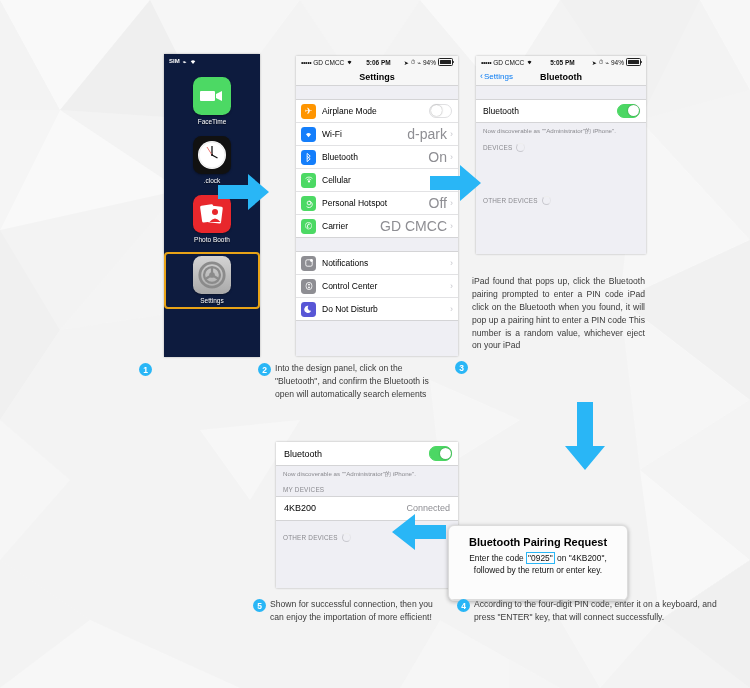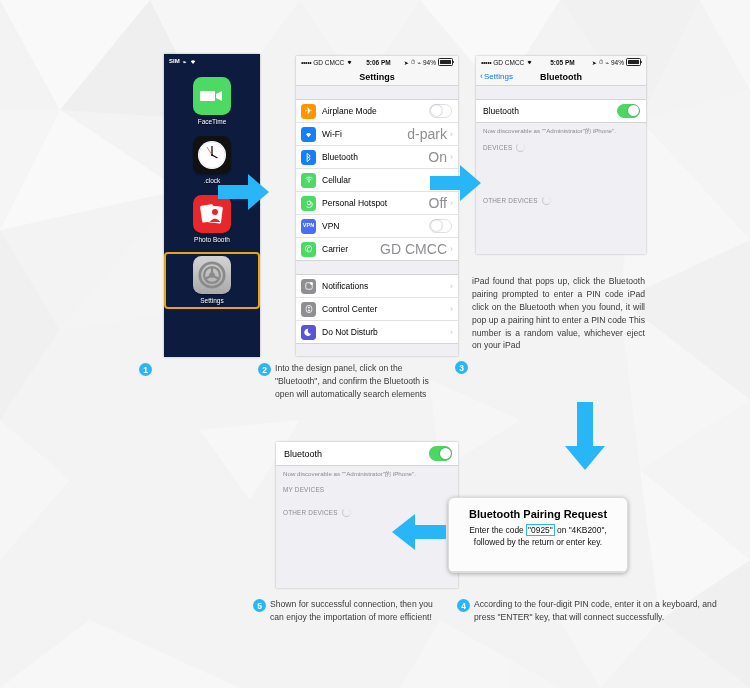--- a/index.html
+++ b/index.html
@@ -266,27 +266,20 @@
         <svg width="10" height="10" viewBox="0 0 14 14">
           <circle cx="7" cy="7" r="2.6" fill="none" stroke="#fff" stroke-width="1.2"></circle>
           <path d="M7 4.4 a4.5 4.5 0 1 1 -3.4 7.4" stroke="#fff" stroke-width="1.2" fill="none"></path>
         </svg>
       </span>
       <span class="rlabel">Personal Hotspot</span>
       <span class="rval">Off</span>
       <span class="chev">›</span>
     </div>
 
-    <div class="row">
-      <span class="ico" style="background:#4a6cf7;font-size:5.6px;font-weight:bold;">VPN</span>
-      <span class="rlabel">VPN</span>
-      <span class="toggle">
-          <i></i>
-        </span>
-    </div>
 
     <div class="row">
       <span class="ico" style="background:#4cd964;">✆</span>
       <span class="rlabel">Carrier</span>
       <span class="rval">GD CMCC</span>
       <span class="chev">›</span>
     </div>
   </div>
 
   <div class="gap"></div>
@@ -389,28 +382,34 @@
         </span>
     </div>
   </div>
 
   <div class="bt-hint">Now discoverable as ""Administrator"的 iPhone".</div>
 
   <div class="bt-sec">
     <span>MY DEVICES</span>
   </div>
 
+  <div class="grp">
+    <div class="row" style="padding-left:8px;height:23px;">
+      <span class="rlabel" style="margin-left:0;font-size:9px;">4KB200</span>
+      <span class="rval" style="font-size:9px;margin-right:8px;">Connected</span>
+    </div>
+  </div>
 
   <div class="bt-sec" style="padding-top:12px;">
     <span>OTHER DEVICES</span>
     <span class="spin"></span>
   </div>
 </div>
 
-<div class="dialog" style="left:448px;top:497px;width:178px;">
+<div class="dialog" style="left:448px;top:525px;width:178px;">
   <div class="dlg-body">
     <div class="dlg-title">Bluetooth Pairing Request</div>
     <div class="dlg-text">
       <span>Enter the code</span>
       <span class="codebox">"0925"</span>
       <span>on "4KB200",</span>
       <div>followed by the return or enter key.</div>
     </div>
   </div>
   <div class="dlg-sep"></div>

